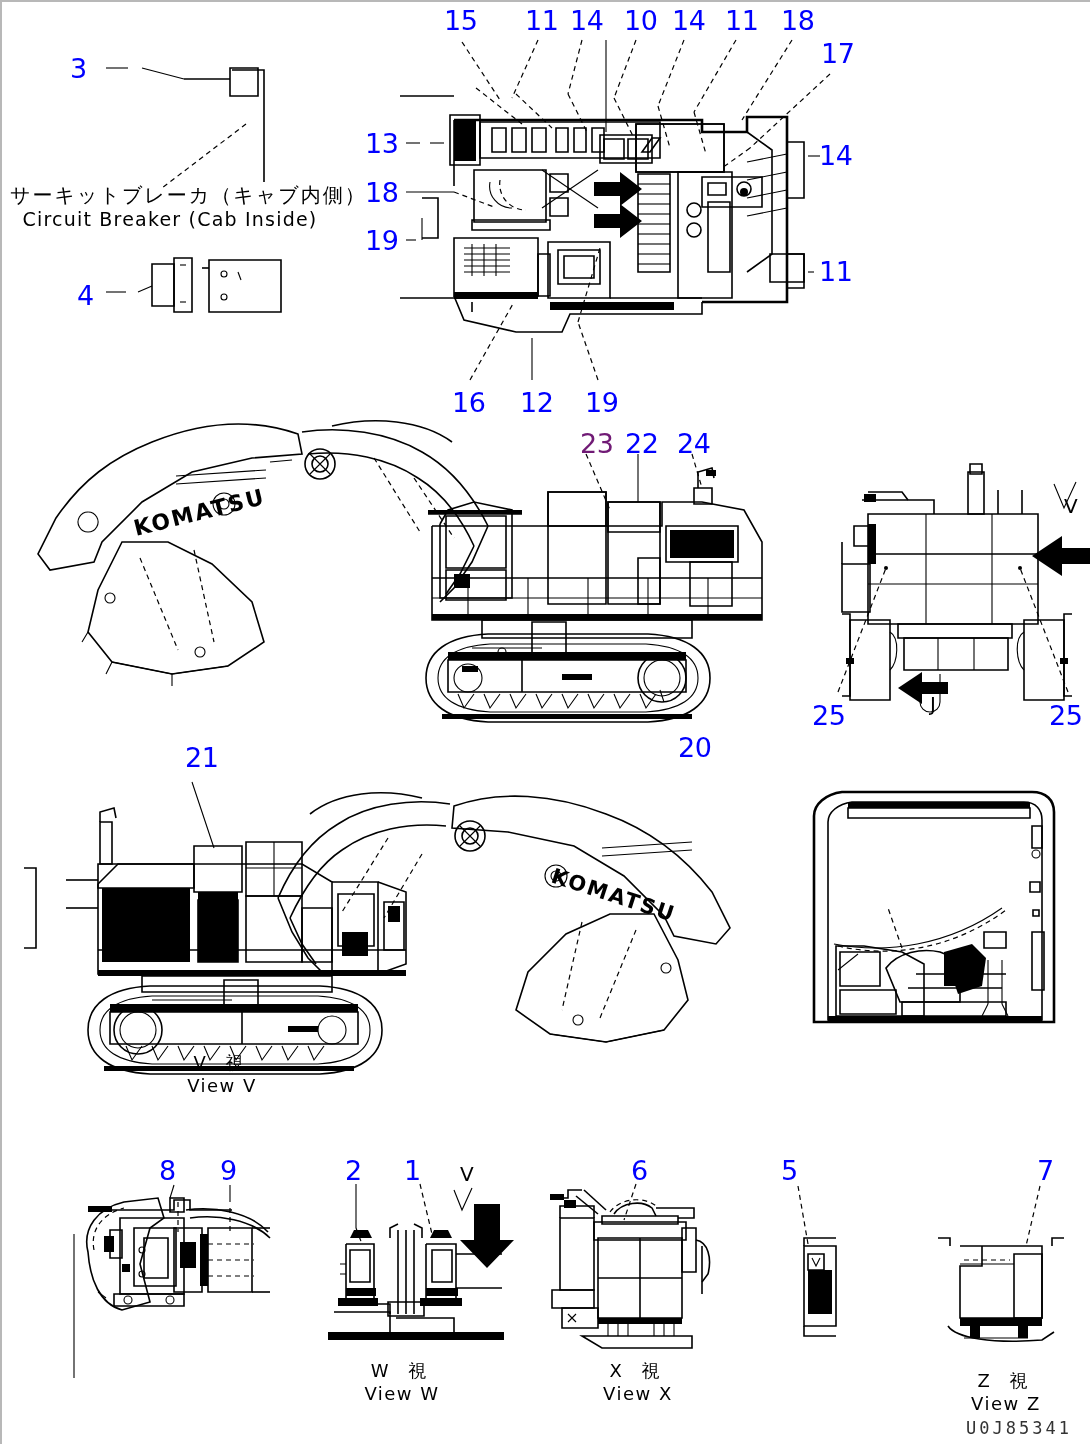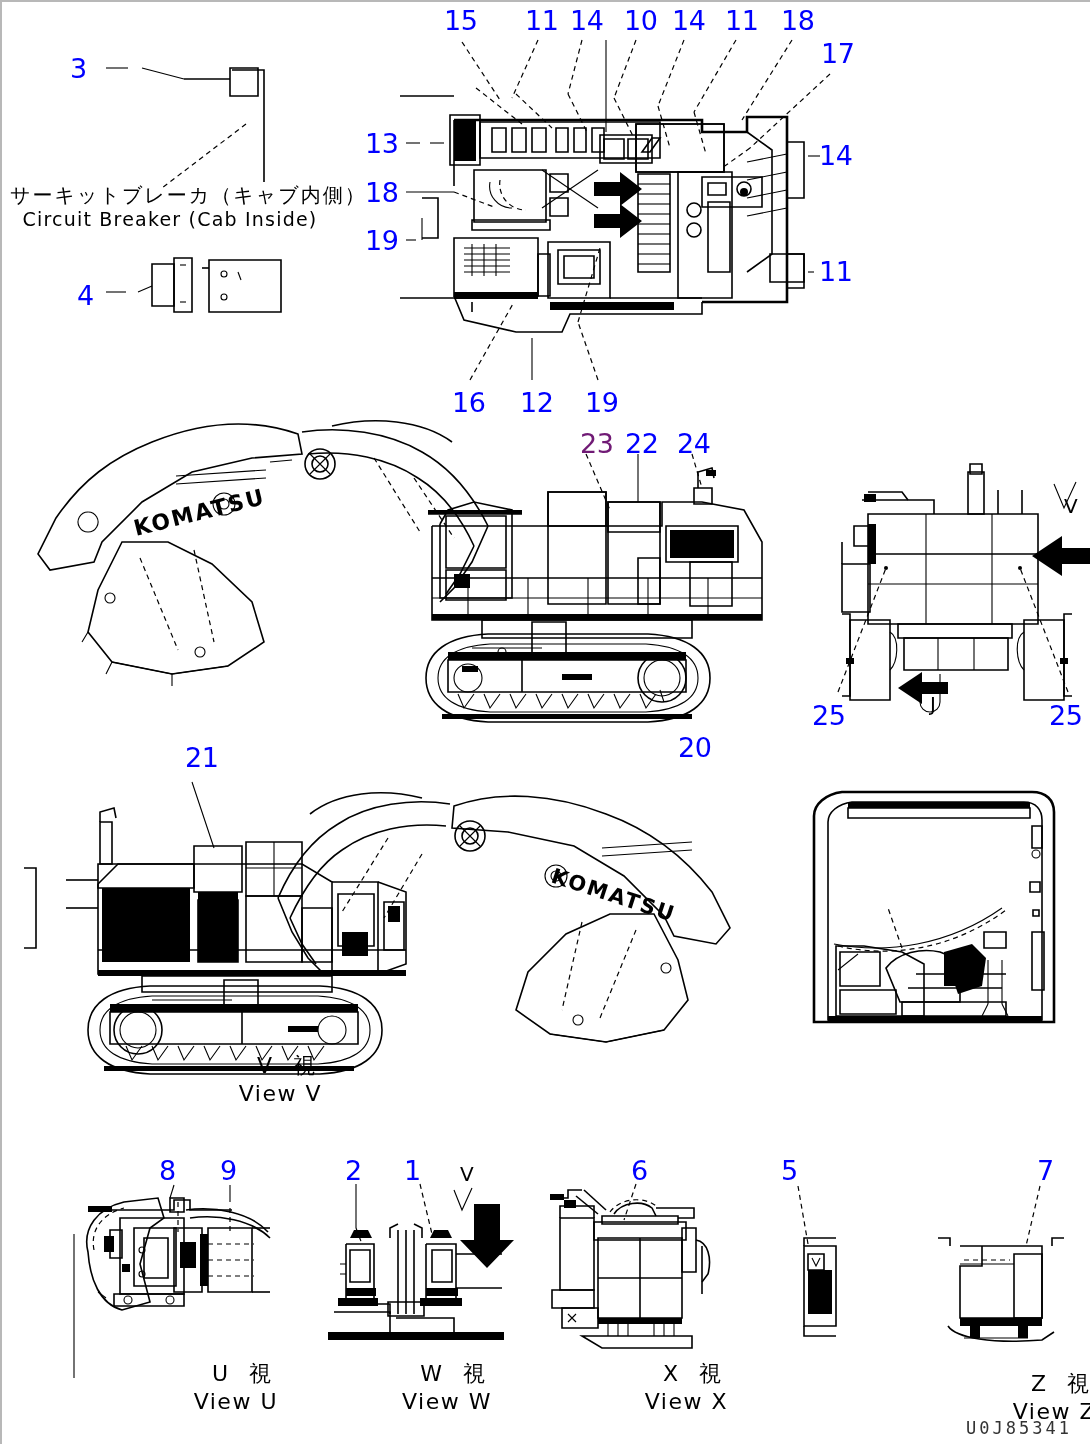--- a/index.html
+++ b/index.html
@@ -37,23 +37,23 @@
     white-space:nowrap;
     font-family:"DejaVu Sans","Liberation Sans",sans-serif;
     letter-spacing:0.6px;
   }
   .cap .jp{display:block;font-size:20px;letter-spacing:2px;}
   .cap .en{display:block;font-size:19px;letter-spacing:1.2px;}
   .cap.ctr{text-align:center;}
   .viewcap{
     position:absolute;
     color:#000;
-    font-size:22px;
+    font-size:18px;
     line-height:1.25;
-    text-align:right;
+    text-align:center;
     white-space:nowrap;
     letter-spacing:1px;
   }
   .viewcap .jp{display:block;letter-spacing:7px;}
   .viewcap .en{display:block;letter-spacing:1.5px;}
   .drawno{
     position:absolute;
     color:#333;
     font-size:17px;
     letter-spacing:3px;
@@ -662,24 +662,20 @@
 
   <div class="cap ctr" style="left:0px;top:337px;width:452px;">
   </div>
 
   <div class="viewcap" style="left:120px;top:1050px;width:200px;">
     <span class="jp">V  視</span>
     <span class="en">View V</span>
   </div>
 
 
-  <div class="viewcap" style="left:96px;top:1358px;width:180px;">
-    <span class="jp">U  視</span>
-    <span class="en">View U</span>
-  </div>
 
   <div class="viewcap" style="left:546px;top:1358px;width:180px;">
     <span class="jp">X  視</span>
     <span class="en">View X</span>
   </div>
 
   <div class="viewcap" style="left:310px;top:1358px;width:180px;">
     <span class="jp">W  視</span>
     <span class="en">View W</span>
   </div>

